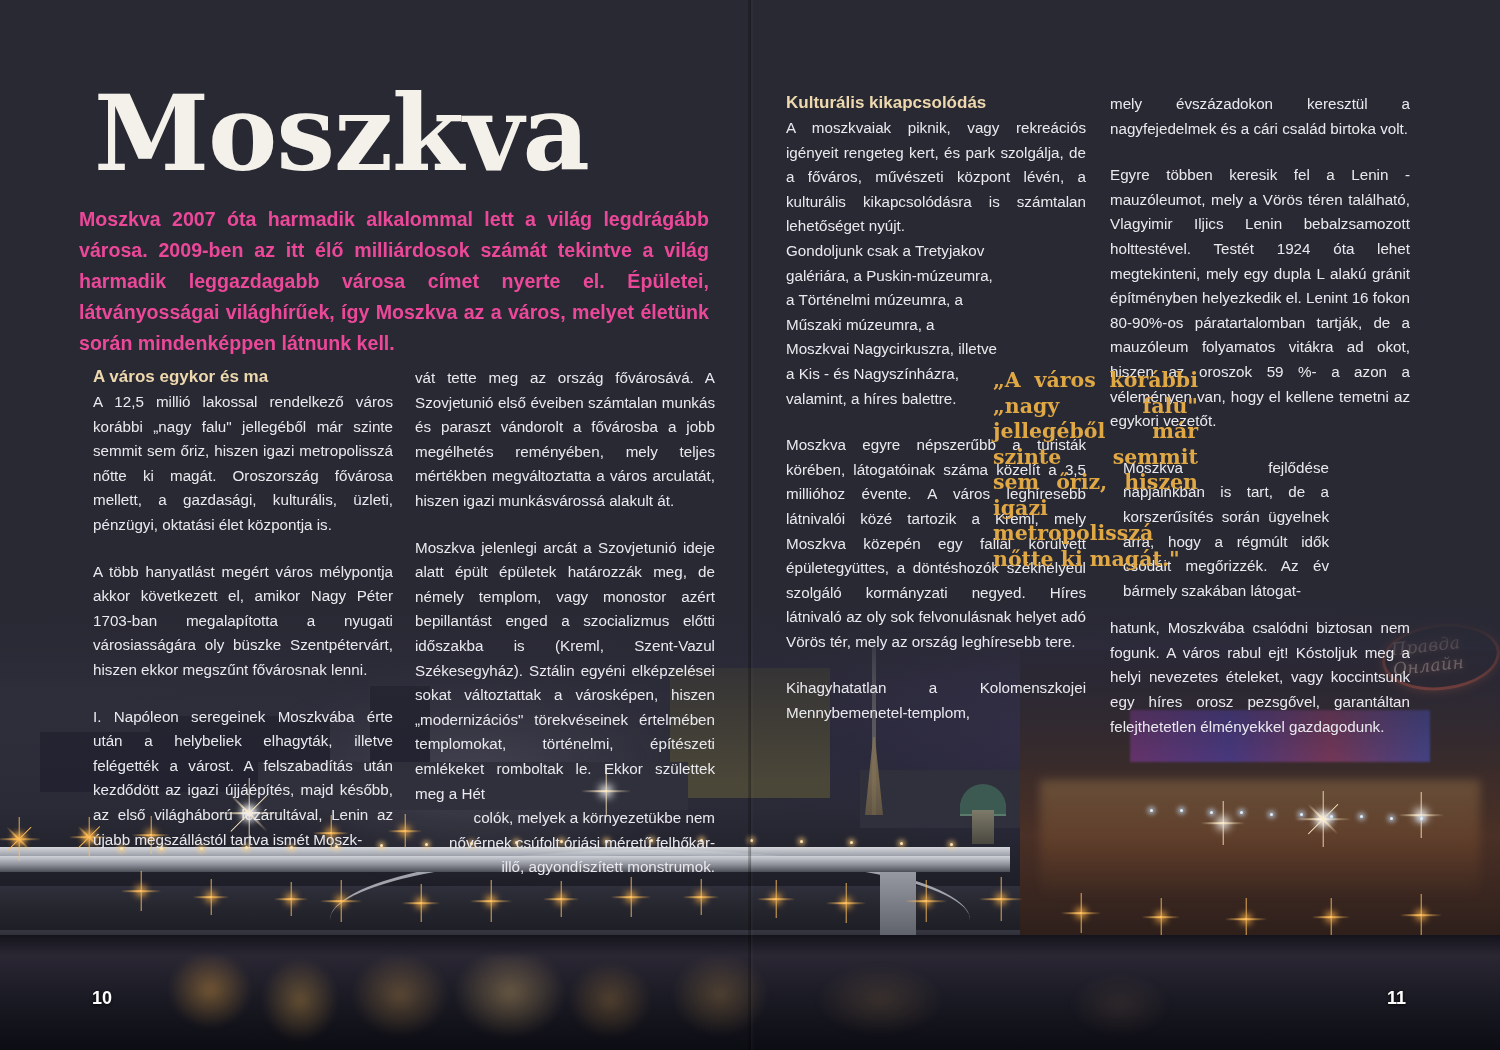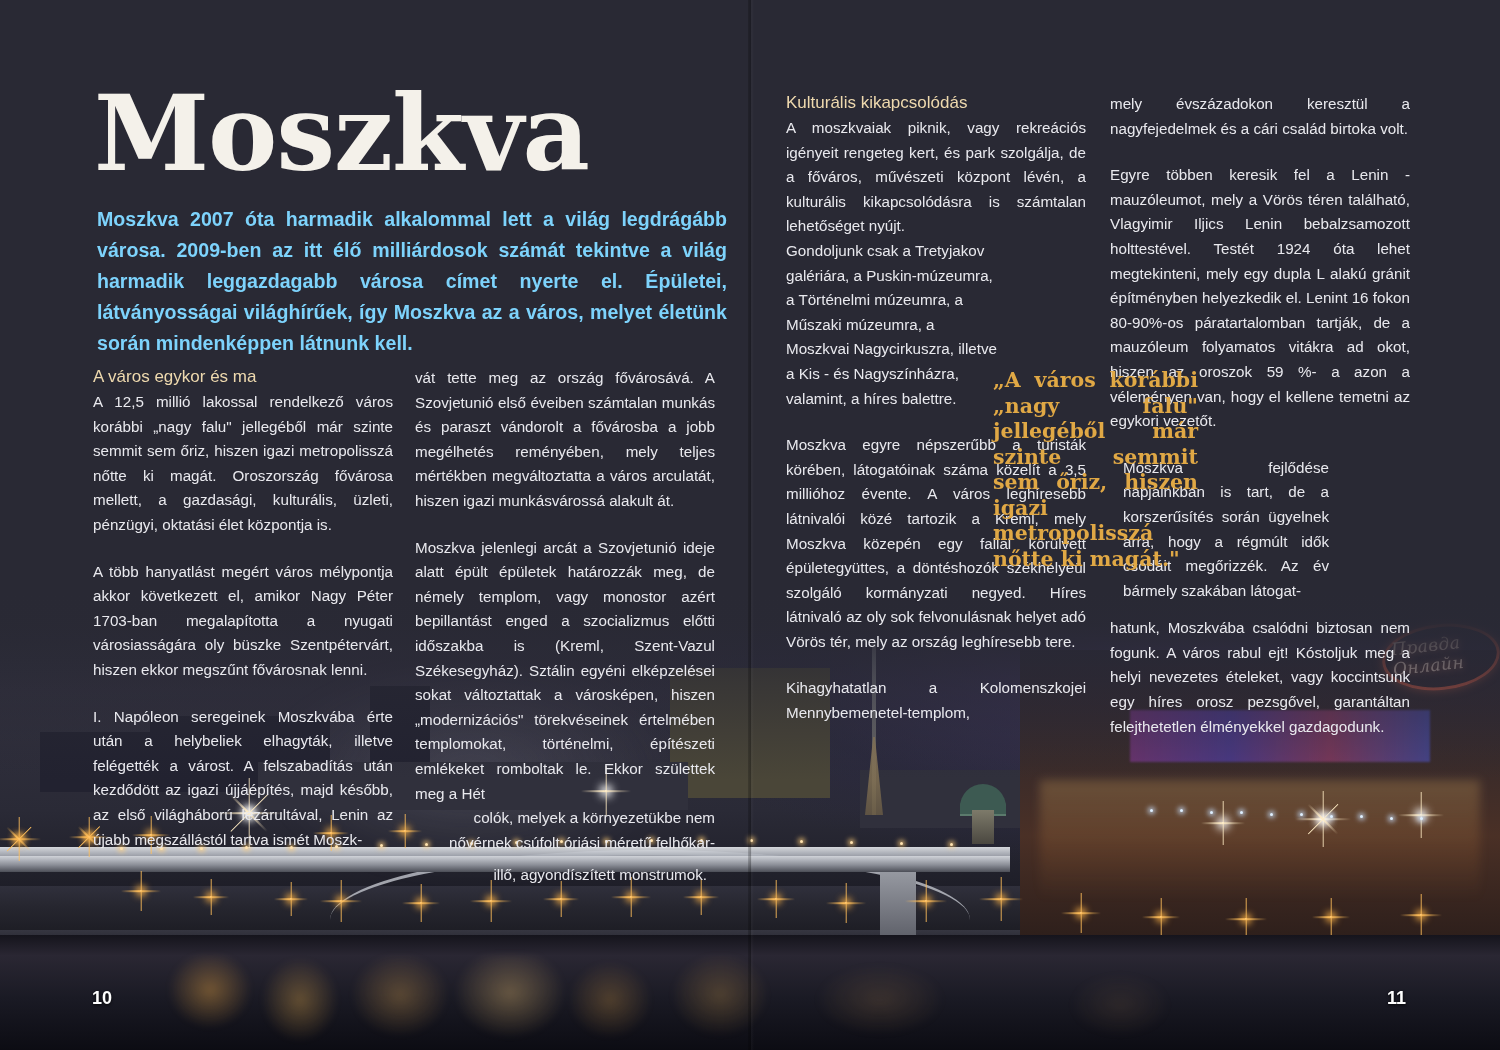--- a/index.html
+++ b/index.html
@@ -177,35 +177,35 @@
 
   .masthead{
     position:absolute; left:94px; top:86px; width:620px;
     font-family:"DejaVu Serif", serif;
     font-size:104px; line-height:96px; font-weight:700;
     color:#f4f1ea;
     letter-spacing:-1px;
   }
 
   .lead{
-    position:absolute; left:97px; top:204px; width:630px;
+    position:absolute; left:79px; top:204px; width:630px;
     font-size:19.6px; line-height:31px; font-weight:700;
-    color:#7dd3fc;
+    color:#ec4899;
     text-align:justify;
     text-justify:inter-word;
   }
 
   .col{ position:absolute; font-size:15.2px; line-height:24.6px; color:#e9e9ee; }
   .col p{ text-align:justify; text-justify:inter-word; margin:0 0 22px 0; }
   .col p:last-child{ margin-bottom:0; }
   .col p.ragged{ text-align:left; }
   .col p.rightal{ text-align:right; }
 
   h3.sub{
-    font-size:17px; line-height:22px; font-weight:400; color:#eed9ae;
+    font-size:17px; line-height:22px; font-weight:700; color:#eed9ae;
     margin:0 0 2px 0; text-align:left;
   }
 
   
   #c1{ left:93px;  top:366px; width:300px; }
   #c2{ left:415px; top:366px; width:300px; }
   #c3{ left:786px; top:92px;  width:300px; }
   #c4{ left:1110px;top:92px;  width:300px; }
 
   #c3 .wrapzone{ width:215px; }
@@ -343,21 +343,21 @@
       <p>A 12,5 millió lakossal rendelkező város korábbi „nagy falu" jellegéből már szinte semmit sem őriz, hiszen igazi metropolisszá nőtte ki magát. Oroszország fővárosa mellett, a gazdasági, kulturális, üzleti, pénzügyi, oktatási élet központja is.</p>
       <p>A több hanyatlást megért város mélypontja akkor következett el, amikor Nagy Péter 1703-ban megalapította a nyugati városiasságára oly büszke Szentpétervárt, hiszen ekkor megszűnt fővárosnak lenni.</p>
       <p>I. Napóleon seregeinek Moszkvába érte után a helybeliek elhagyták, illetve felégették a várost. A felszabadítás után kezdődött az igazi újjáépítés, majd később, az első világháború lezárultával, Lenin az újabb megszállástól tartva ismét Moszk-</p>
     </div>
 
     <div class="col" id="c2">
       <p>vát tette meg az ország fővárosává. A Szovjetunió első éveiben számtalan munkás és paraszt vándorolt a fővárosba a jobb megélhetés reményében, mely teljes mértékben megváltoztatta a város arculatát, hiszen igazi munkásvárossá alakult át.</p>
       <p style="margin-bottom:0">Moszkva jelenlegi arcát a Szovjetunió ideje alatt épült épületek határozzák meg, de némely templom, vagy monostor azért bepillantást enged a szocializmus előtti időszakba is (Kreml, Szent-Vazul Székesegyház). Sztálin egyéni elképzelései sokat változtattak a városképen, hiszen „modernizációs" törekvéseinek értelmében templomokat, történelmi, építészeti emlékeket romboltak le. Ekkor születtek meg a Hét</p>
       <p class="rightal" style="margin:0">colók, melyek a környezetükbe nem</p>
       <p class="rightal" style="margin:0">nővérnek csúfolt óriási méretű felhőkar-</p>
-      <p class="rightal" style="margin:8px">illő, agyondíszített monstrumok.</p>
+      <p class="rightal" style="margin:0">illő, agyondíszített monstrumok.</p>
     </div>
 
     <div class="col" id="c3">
       <h3 class="sub">Kulturális kikapcsolódás</h3>
       <p style="margin-bottom:0">A moszkvaiak piknik, vagy rekreációs igényeit rengeteg kert, és park szolgálja, de a főváros, művészeti központ lévén, a kulturális kikapcsolódásra is számtalan lehetőséget nyújt.</p>
       <p class="wrapzone ragged" style="margin:0 0 22px 0">Gondoljunk csak a Tretyjakov galériára, a Puskin-múzeumra, a Történelmi múzeumra, a Műszaki múzeumra, a Moszkvai Nagycirkuszra, illetve a Kis - és Nagyszínházra, valamint, a híres balettre.</p>
       <p>Moszkva egyre népszerűbb a turisták körében, látogatóinak száma közelít a 3,5 millióhoz évente. A város leghíresebb látnivalói közé tartozik a Kreml, mely Moszkva közepén egy fallal körülvett épületegyüttes, a döntéshozók székhelyéül szolgáló kormányzati negyed. Híres látnivaló az oly sok felvonulásnak helyet adó Vörös tér, mely az ország leghíresebb tere.</p>
       <p>Kihagyhatatlan a Kolomenszkojei Mennybemenetel-templom,</p>
     </div>
 

